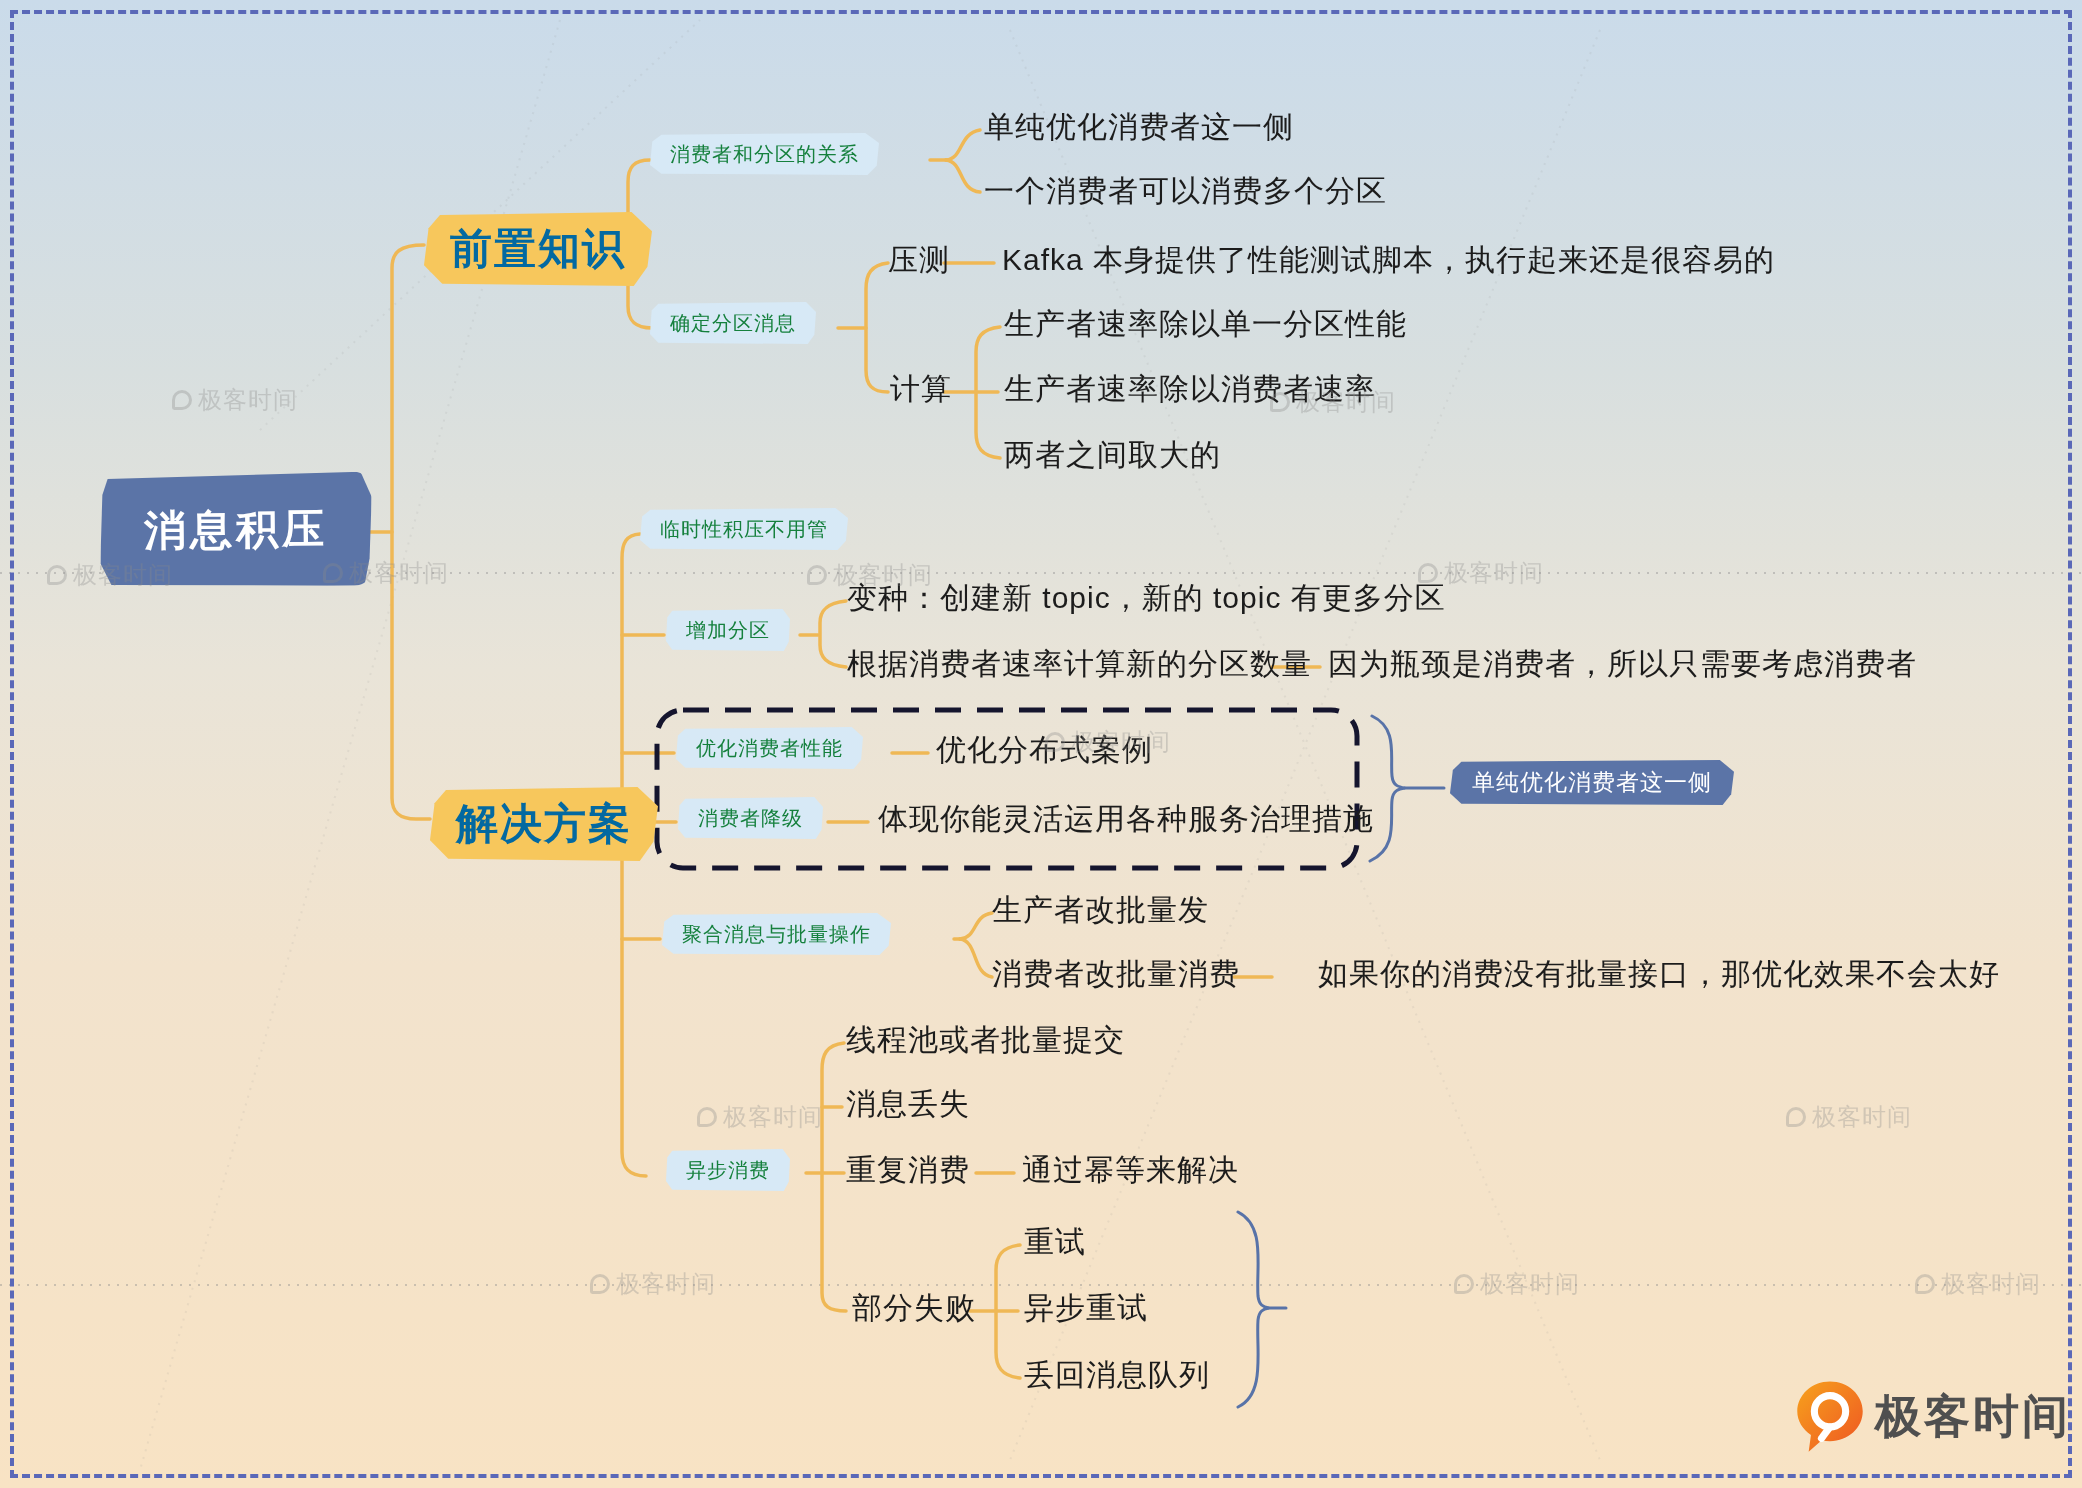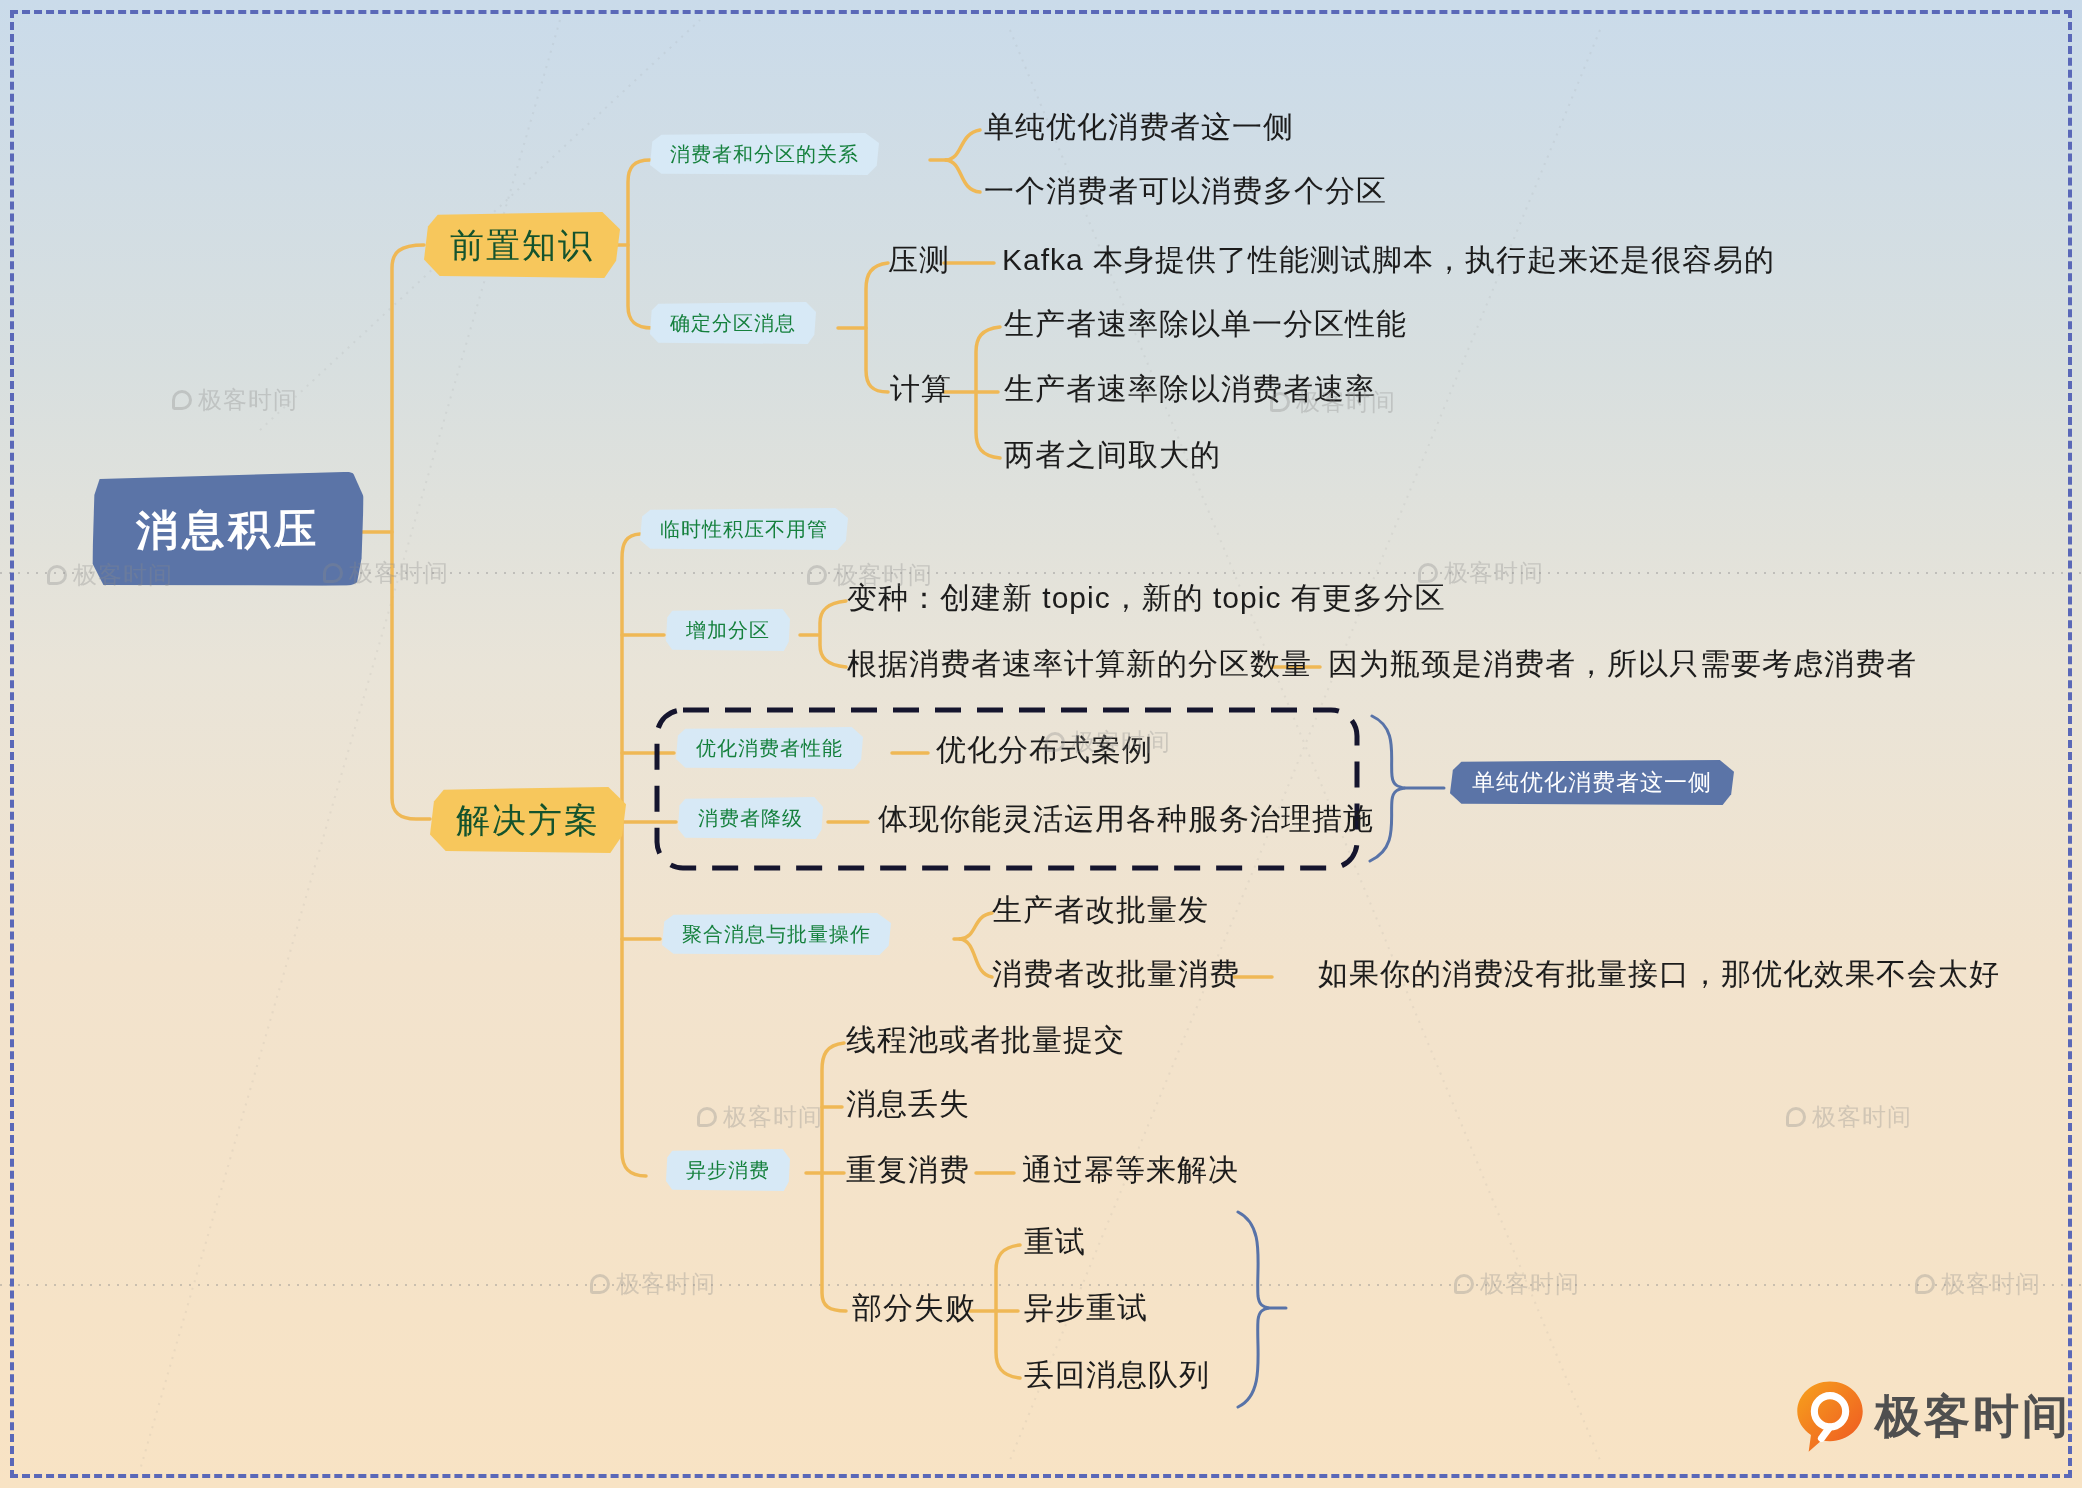--- a/index.html
+++ b/index.html
@@ -15,21 +15,21 @@
   .diag{stroke:#8a8a8a;stroke-width:2;fill:none;stroke-dasharray:2 6;opacity:.12;}
 
   .node{position:absolute;white-space:nowrap;line-height:1;}
   .box{display:inline-block;}
   .root-box{
     background:#5b74a7;color:#ffffff;font-size:42px;font-weight:bold;letter-spacing:4px;
     padding:36px 44px;border-radius:18px;transform:rotate(-.6deg);
     clip-path:polygon(3% 4%,96% 0%,100% 22%,99% 76%,97% 100%,4% 97%,0% 78%,1% 18%);
   }
   .yellow-box{
-    background:#f7c75c;color:#14532d;font-size:34px;font-weight:normal;letter-spacing:2px;
+    background:#f7c75c;color:#0369a1;font-size:42px;font-weight:bold;letter-spacing:2px;
     padding:16px 26px;
     clip-path:polygon(7% 4%,91% 0%,100% 26%,98% 74%,92% 100%,8% 97%,0% 72%,2% 22%);
   }
   .blue-box{
     background:#d7e9f6;color:#15803d;font-size:20px;letter-spacing:1px;
     padding:11px 20px;
     clip-path:polygon(5% 4%,94% 0%,100% 24%,99% 78%,95% 100%,5% 97%,0% 76%,1% 20%);
   }
   .navy-box{
     background:#5b74a7;color:#ffffff;font-size:23px;letter-spacing:1px;
@@ -99,21 +99,21 @@
     <path class="yellow-line" d="M1020,1245 C1001,1247 996,1257 996,1270 L996,1352 C996,1366 1001,1376 1020,1378"></path>
 
     <path class="navy-line" d="M1372,716 C1398,728 1390,756 1392,776 C1393,786 1399,787 1405,788 C1399,789 1393,790 1392,800 C1390,820 1398,848 1370,861"></path>
     <path class="navy-line" d="M1405,788 L1444,788"></path>
     <path class="navy-line" d="M1238,1212 C1266,1226 1256,1266 1258,1296 C1259,1305 1263,1307 1269,1308 C1263,1309 1259,1311 1258,1320 C1256,1350 1266,1394 1238,1407"></path>
     <path class="navy-line" d="M1269,1308 L1286,1308"></path>
 
     <rect x="657" y="710" width="700" height="158" rx="26" fill="none" stroke="#15152e" stroke-width="5" stroke-dasharray="26 16"></rect>
   </svg>
 
-  <div class="node" style="left:92px;top:473px;">
+  <div class="node" style="left:100px;top:473px;">
     <span class="box root-box">消息积压</span>
   </div>
 
   <div class="node" style="left:424px;top:212px;">
     <span class="box yellow-box">前置知识</span>
   </div>
 
   <div class="node" style="left:650px;top:133px;">
     <span class="box blue-box">消费者和分区的关系</span>
   </div>

